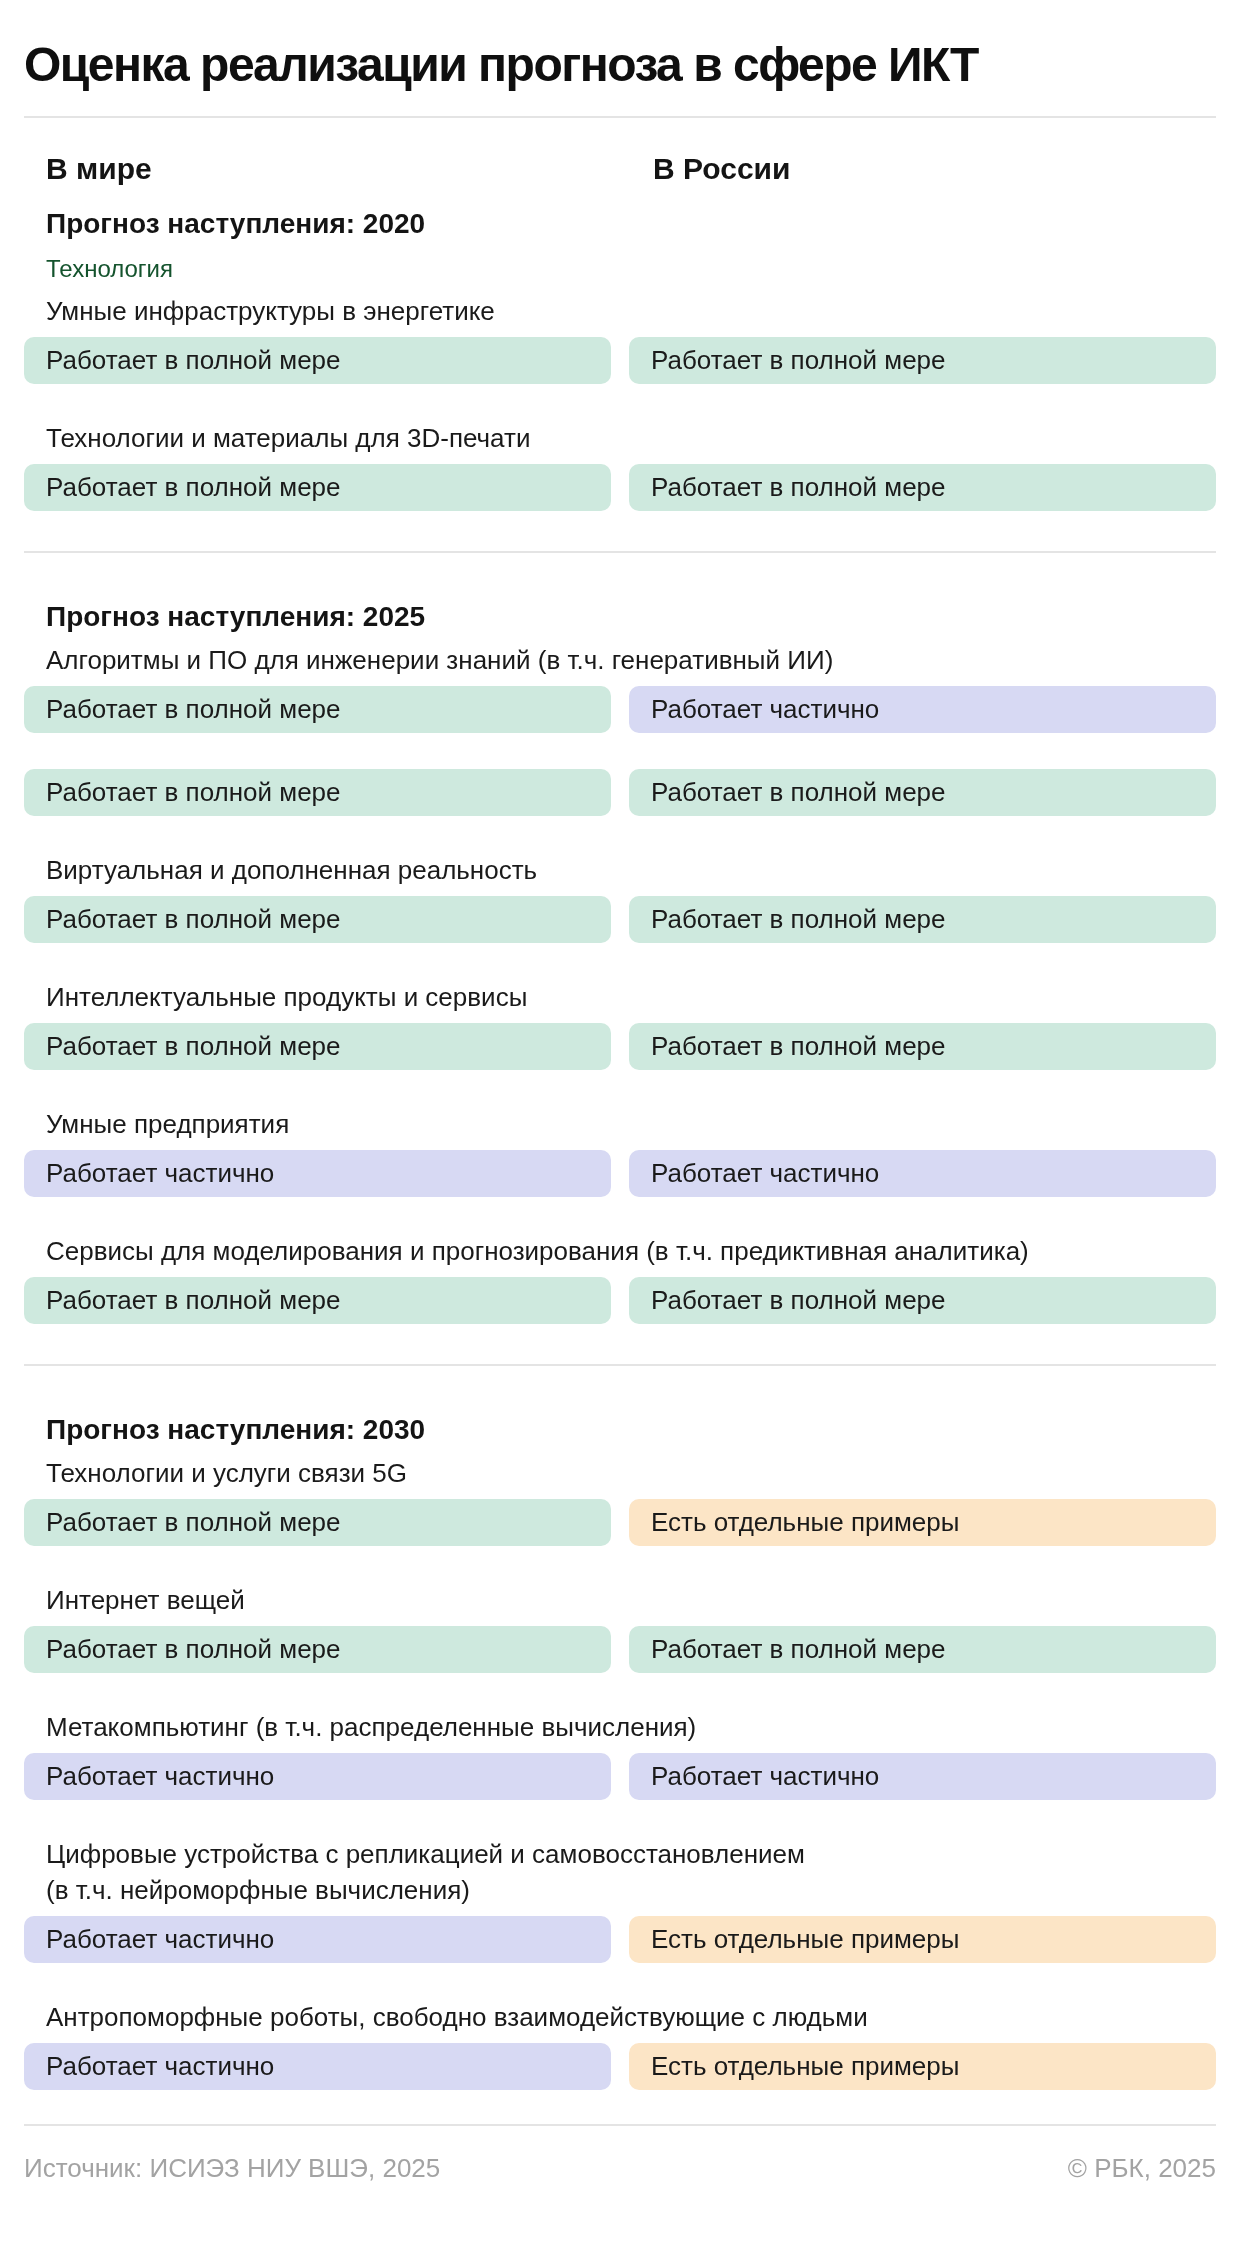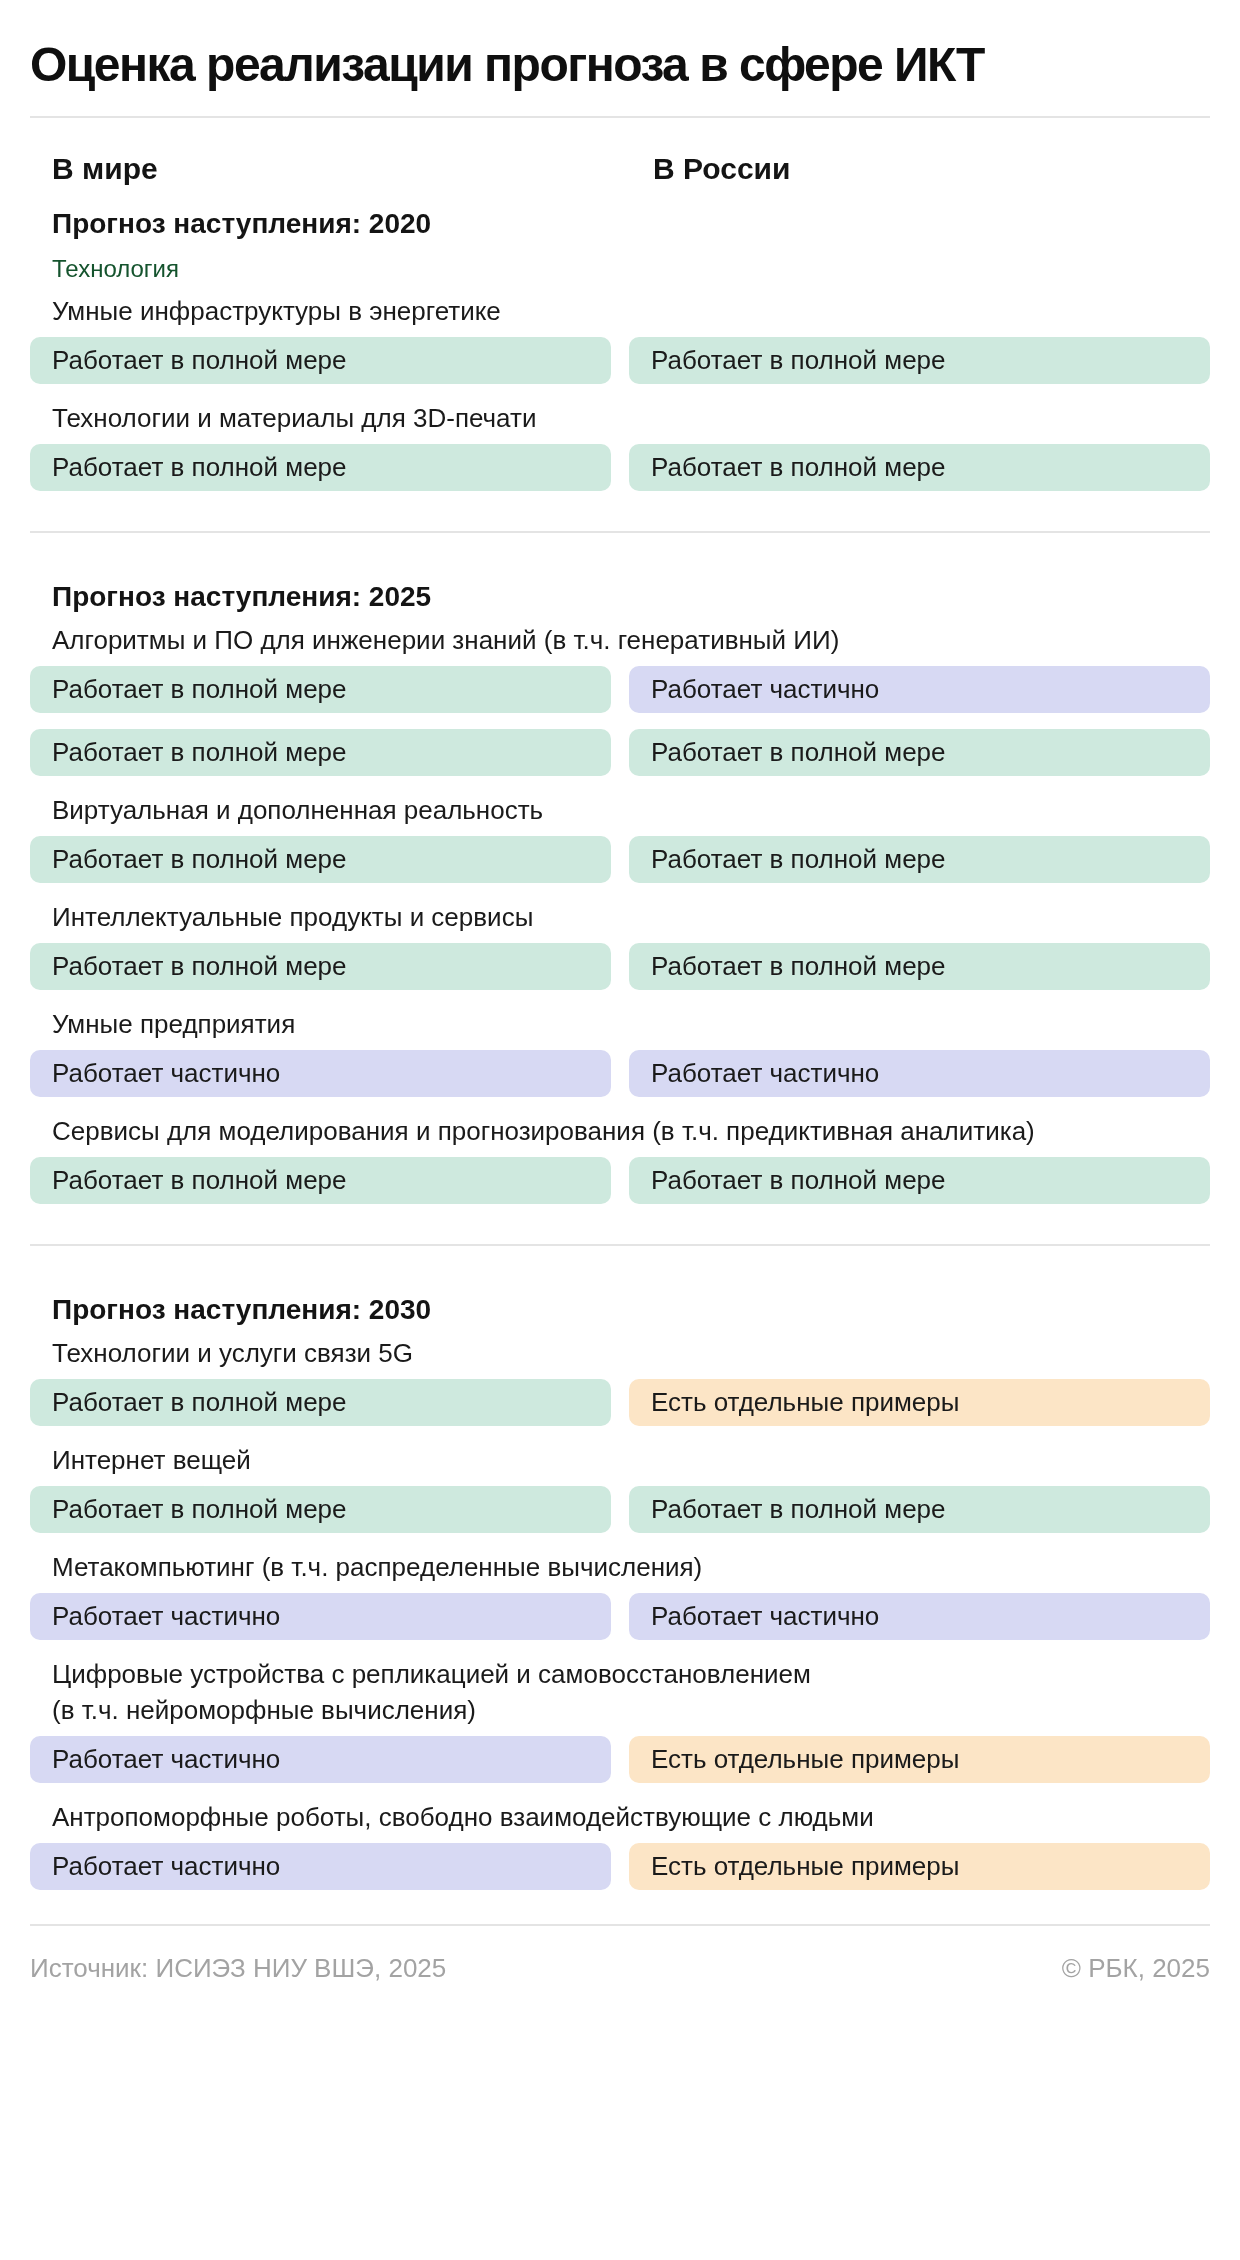--- a/index.html
+++ b/index.html
@@ -8,21 +8,21 @@
     background: #ffffff;
     font-family: "Liberation Sans", "DejaVu Sans", sans-serif;
     color: #1a1a1a;
   }
   body {
     width: 1240px;
     height: 2260px;
     overflow: hidden;
   }
   .container {
-    padding: 0 30px;
+    padding: 0 24px;
   }
   .page-title {
     margin: 40px 0 0 0;
     font-size: 48px;
     line-height: 50px;
     font-weight: 700;
     letter-spacing: -1.5px;
     color: #0f0f0f;
   }
   .rule {
@@ -55,21 +55,21 @@
     margin-top: 40px;
   }
   .section-divider + .section-header { margin-top: 48px; }
   .tech-label {
     margin-top: 14px;
     padding-left: 22px;
     font-size: 24px;
     line-height: 30px;
     color: #14532d;
   }
-  .item { margin-top: 16px; }
+  .item { margin-top: 36px; }
   .section-header + .item, .tech-label + .item { margin-top: 9px; }
   .item-title {
     padding-left: 22px;
     font-size: 26px;
     line-height: 36px;
     color: #1a1a1a;
     white-space: pre-line;
   }
   .badge-row {
     display: grid;

